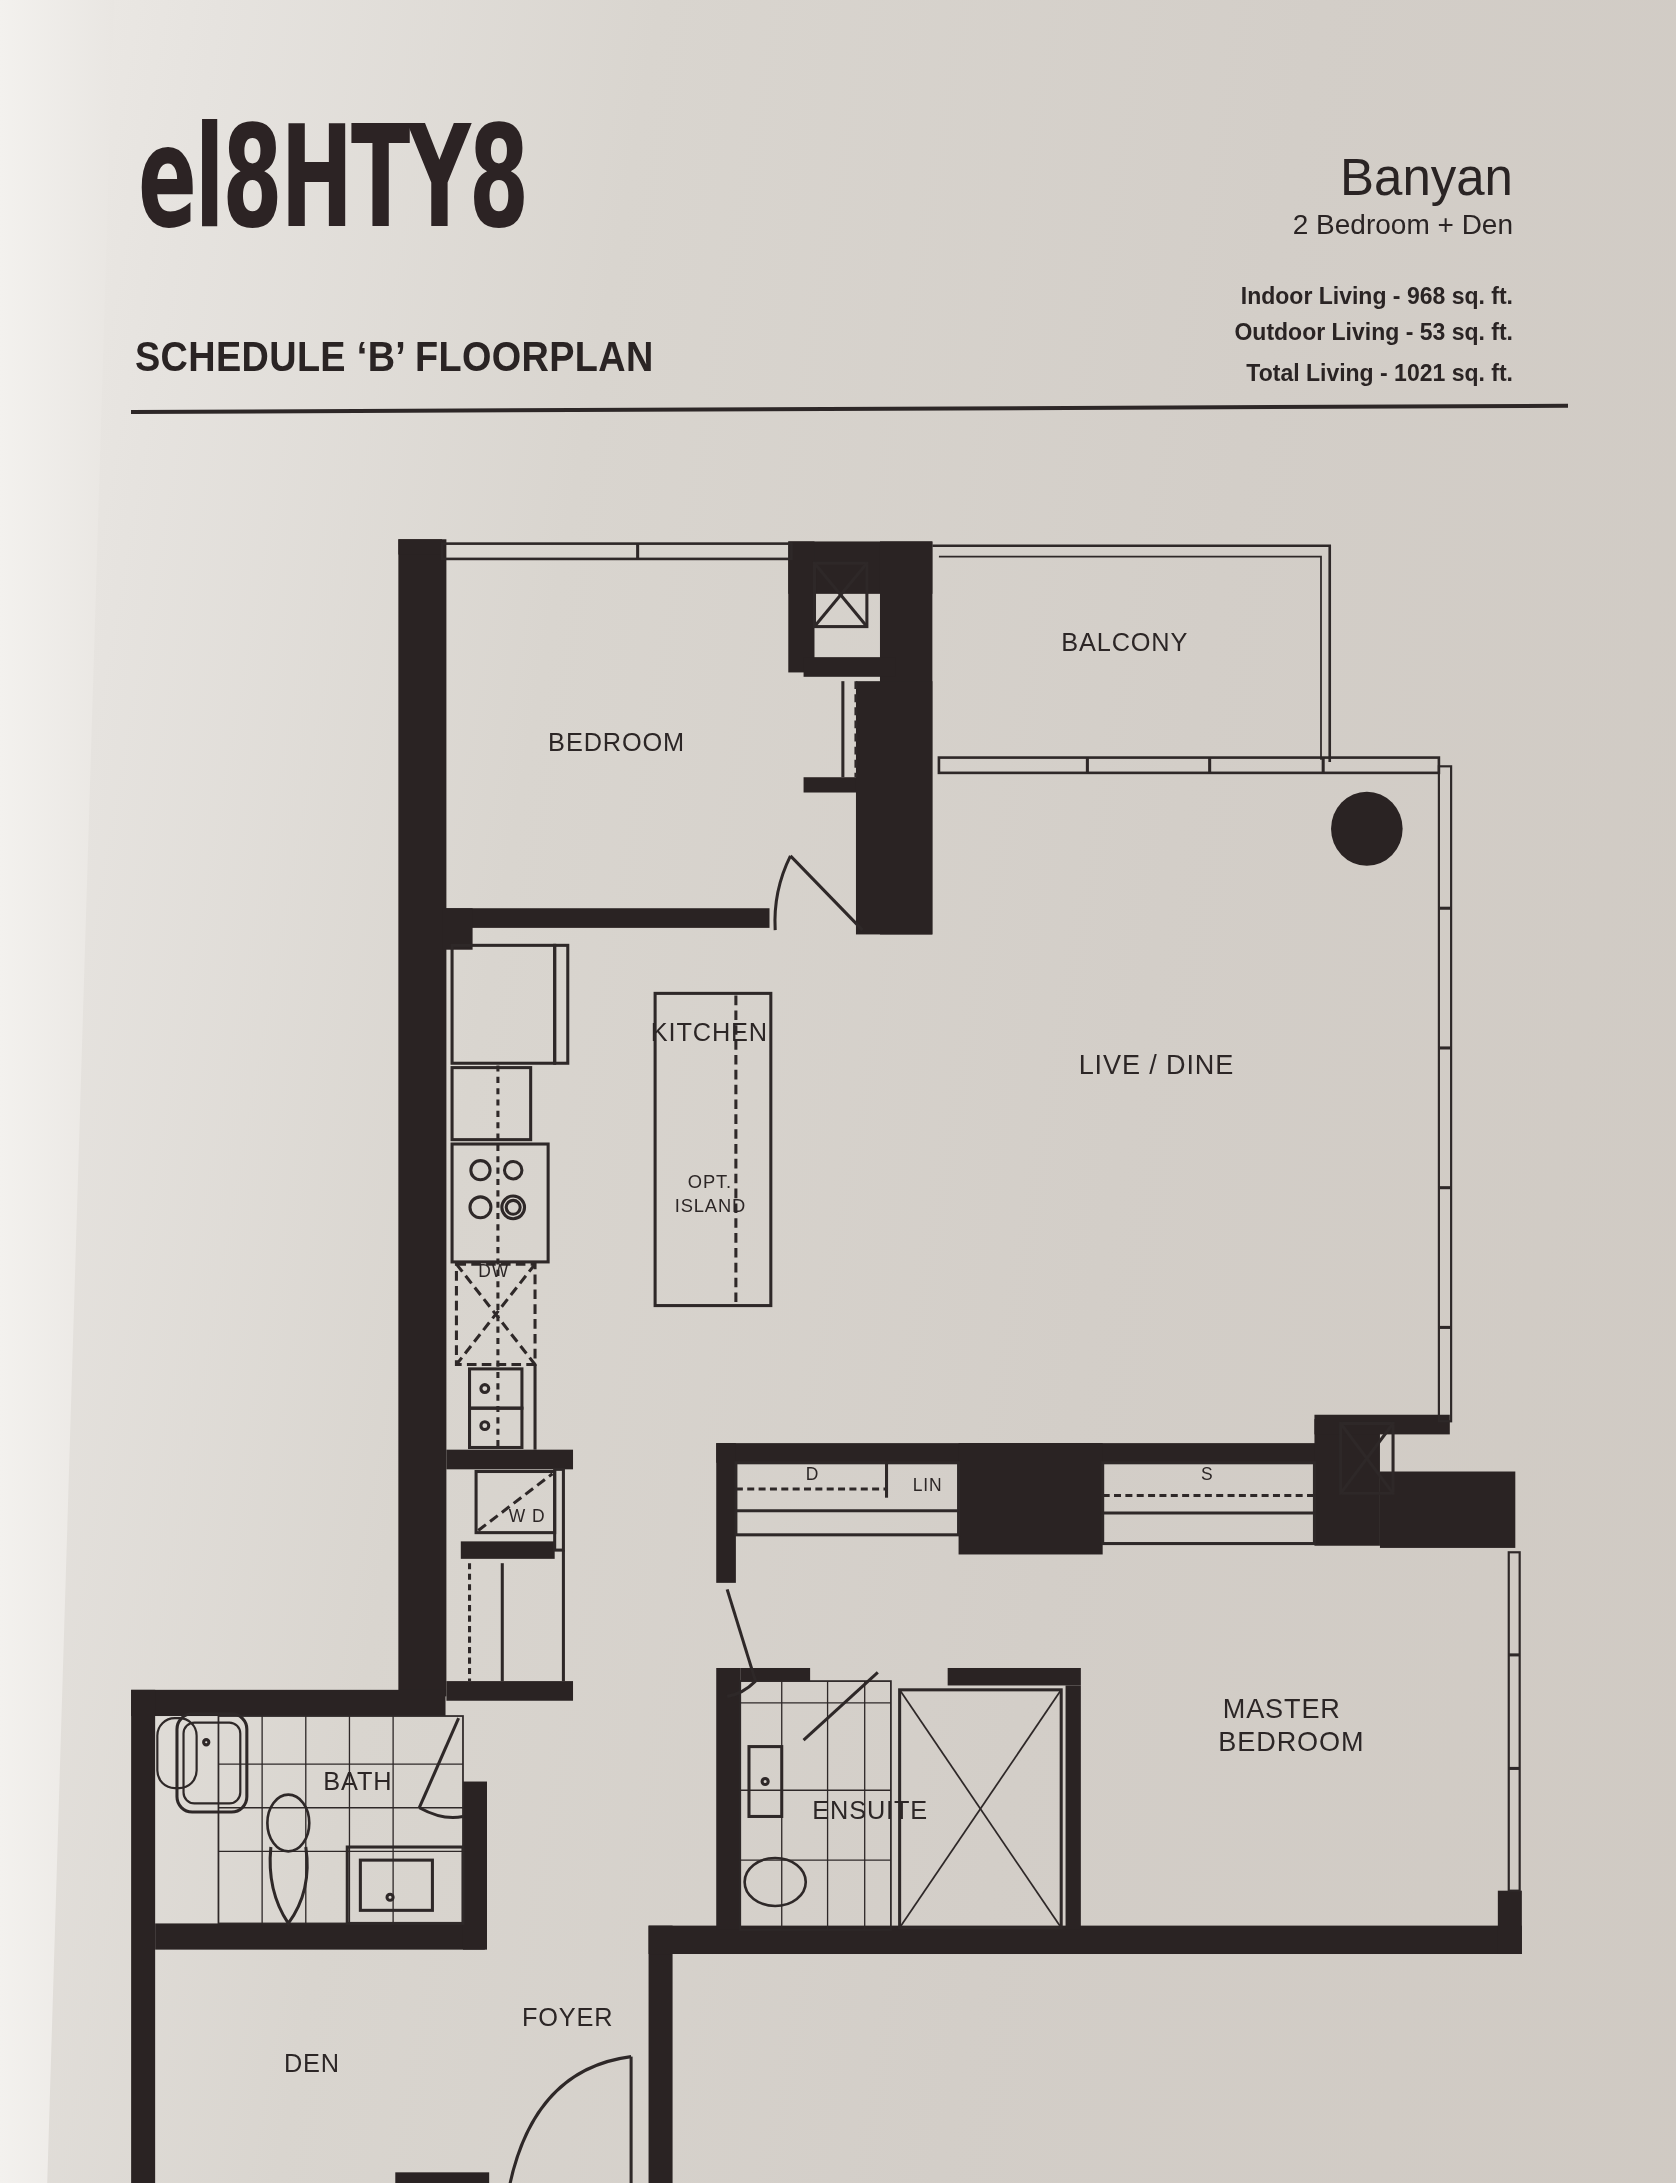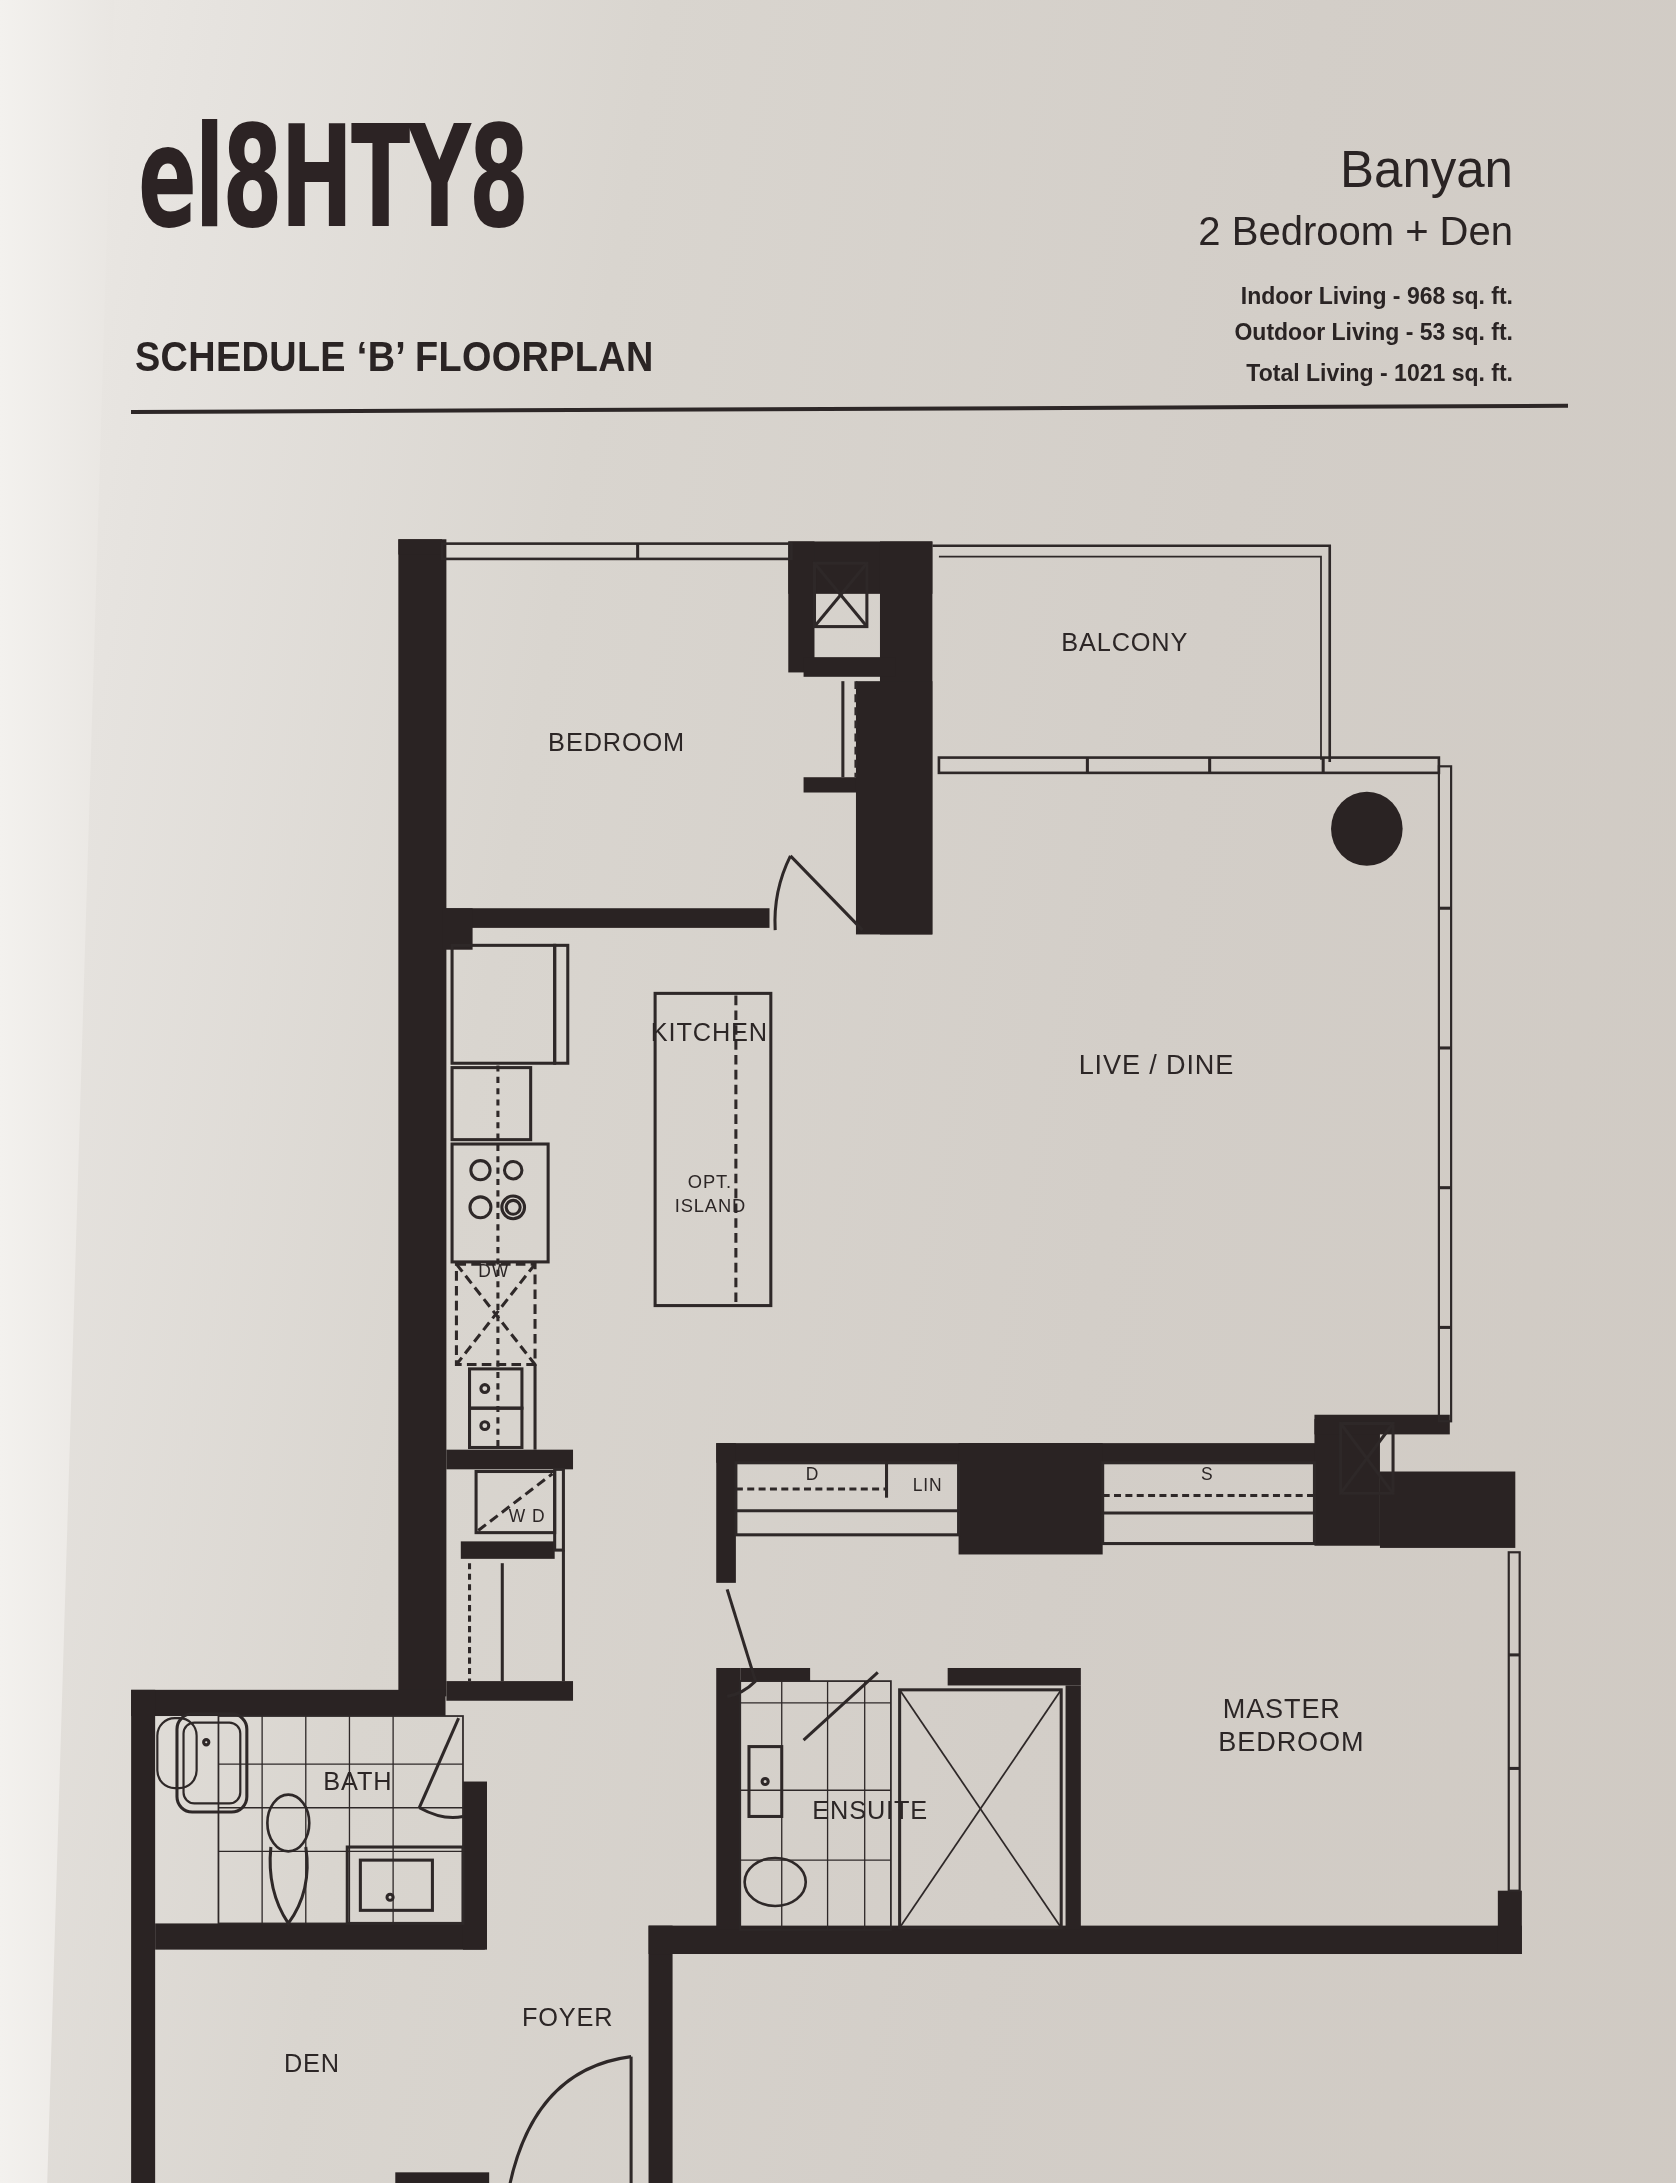--- a/index.html
+++ b/index.html
@@ -7,22 +7,22 @@
   .paper{position:absolute;left:0;top:0;width:1677px;height:2981px;
     background:linear-gradient(100deg,#eeebe7 0%,#e6e3df 10%,#d9d5cf 30%,#d3cec8 60%,#cfc9c2 100%);}
   .fold{position:absolute;left:0;top:0;width:114px;height:2981px;
     background:linear-gradient(90deg,#f3f1ee 0%,#e9e6e2 100%);
     clip-path:polygon(0 0,100% 0,20% 100%,0 100%);}
   .txt{position:absolute;color:#2a2424;white-space:nowrap;}
   .logo{left:138px;top:108px;font-family:"DejaVu Sans",sans-serif;font-weight:bold;font-size:140px;line-height:1;letter-spacing:-3.5px;transform:scaleX(0.62);transform-origin:left top;color:#2c2324;}
   .schedule{left:135px;top:332px;font-size:43px;font-weight:bold;letter-spacing:0.4px;transform:scaleX(0.88);transform-origin:left top;}
   .hr{position:absolute;left:131px;top:410px;width:1437px;height:4.4px;background:#2d2727;transform:rotate(-0.25deg);transform-origin:left center;}
   .unit{right:164px;text-align:right;}
-  .unit-name{top:140px;font-size:51px;text-align:center;}
-  .unit-type{top:209px;font-size:40px;}
+  .unit-name{top:148px;font-size:51px;text-align:center;}
+  .unit-type{top:209px;font-size:28px;}
   .unit-area{font-size:23px;font-weight:bold;}
   .plan{position:absolute;left:0;top:0;}
   .lbl{font-family:"Liberation Sans",sans-serif;fill:#2c2626;letter-spacing:2px;}
 </style>
 </head>
 <body>
 
 <div class="paper"></div>
 <div class="fold"></div>
 

